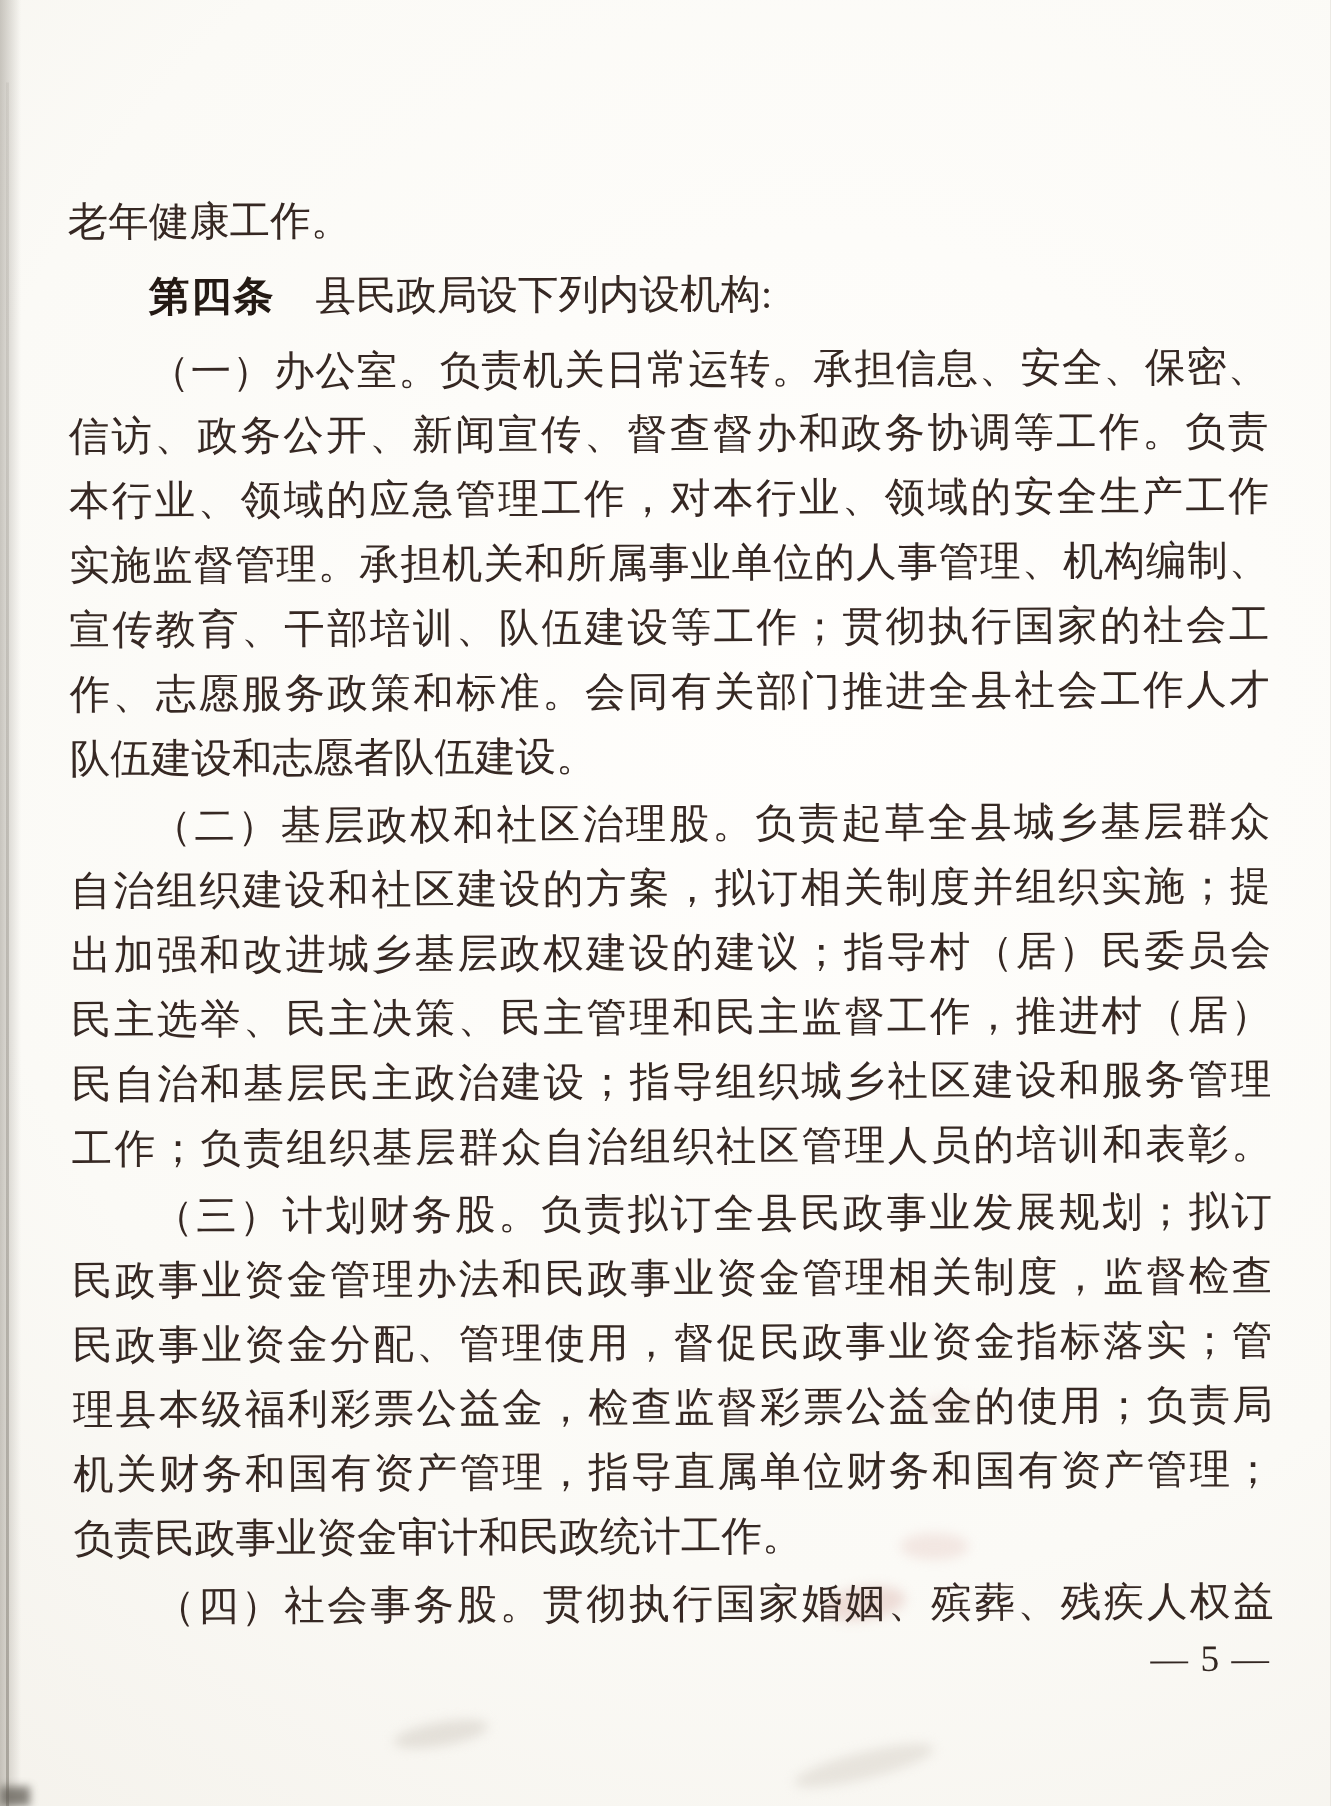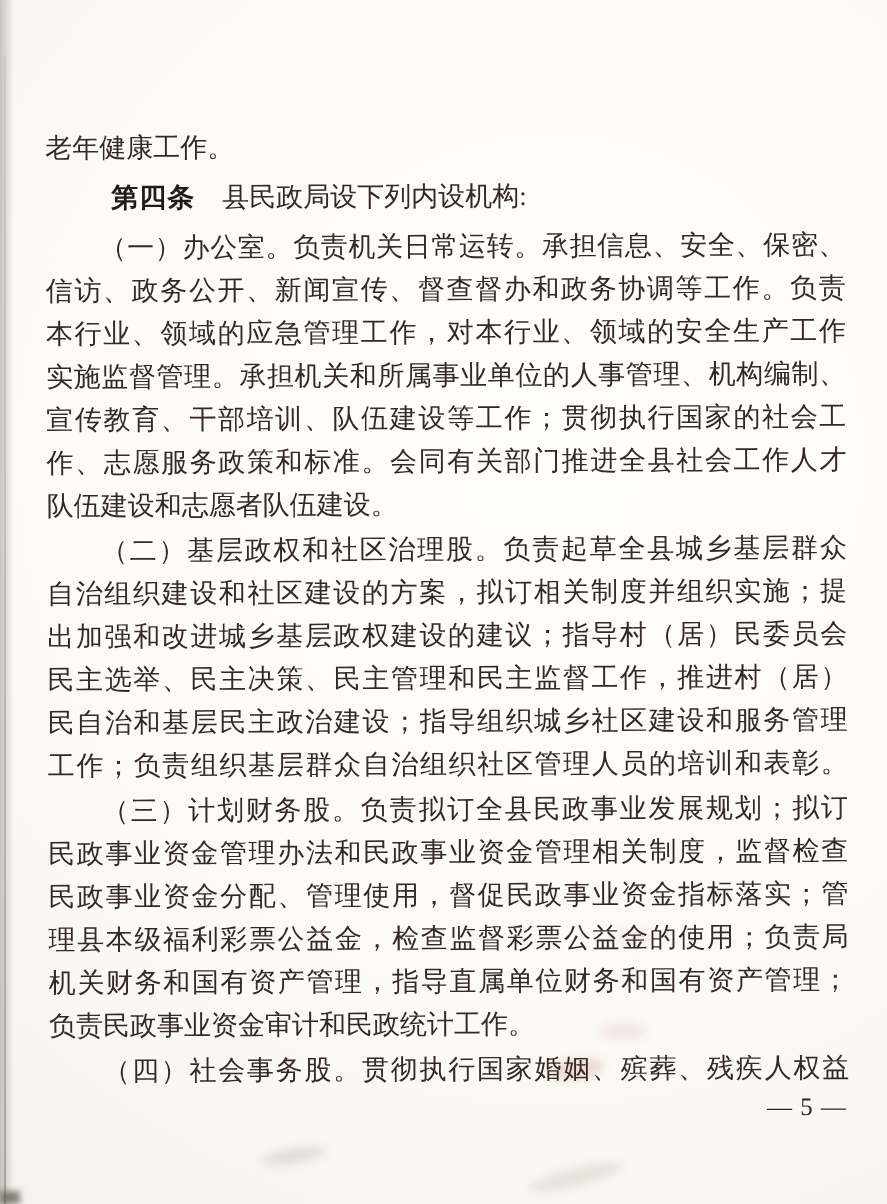--- a/index.html
+++ b/index.html
@@ -39,21 +39,20 @@
     transform: rotate(-0.25deg); transform-origin: 0 0;
   }
   .para { margin-bottom: 2px; }
   .para.wide { margin-bottom: 7px; }
   .line { text-align: justify; }
   .line.jfull { text-align-last: justify; }
   .line.indent { text-indent: 54px; }
   .article-num {
     font-weight: bold; color: #241a14; letter-spacing: 1px;
     font-family: "Liberation Sans", "DejaVu Sans", sans-serif;
-    margin-left: 12px;
   }
   .footer {
     position: absolute; right: 40px; top: 1092px;
     font-size: 25px; line-height: 30px; color: #332722; letter-spacing: 1px;
     transform: rotate(-0.25deg);
   }
 </style>
 </head>
 <body>
 

